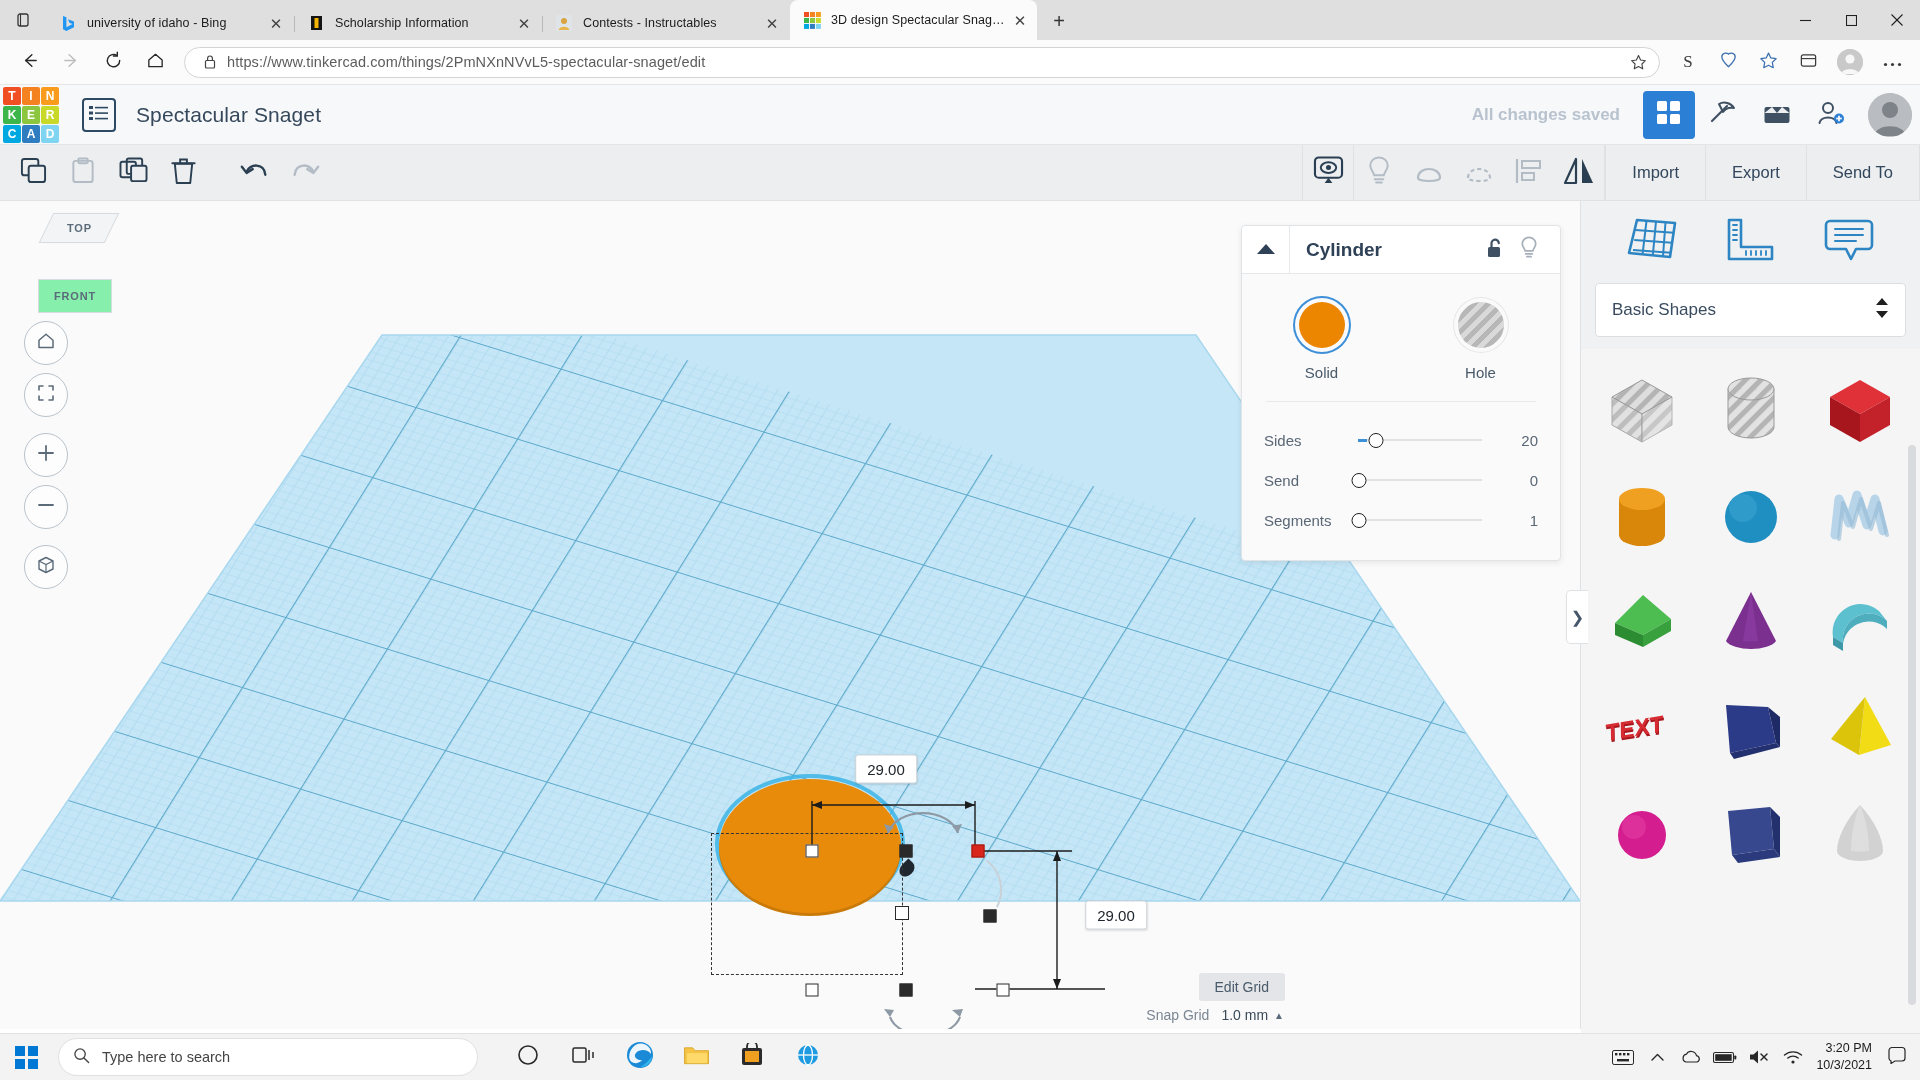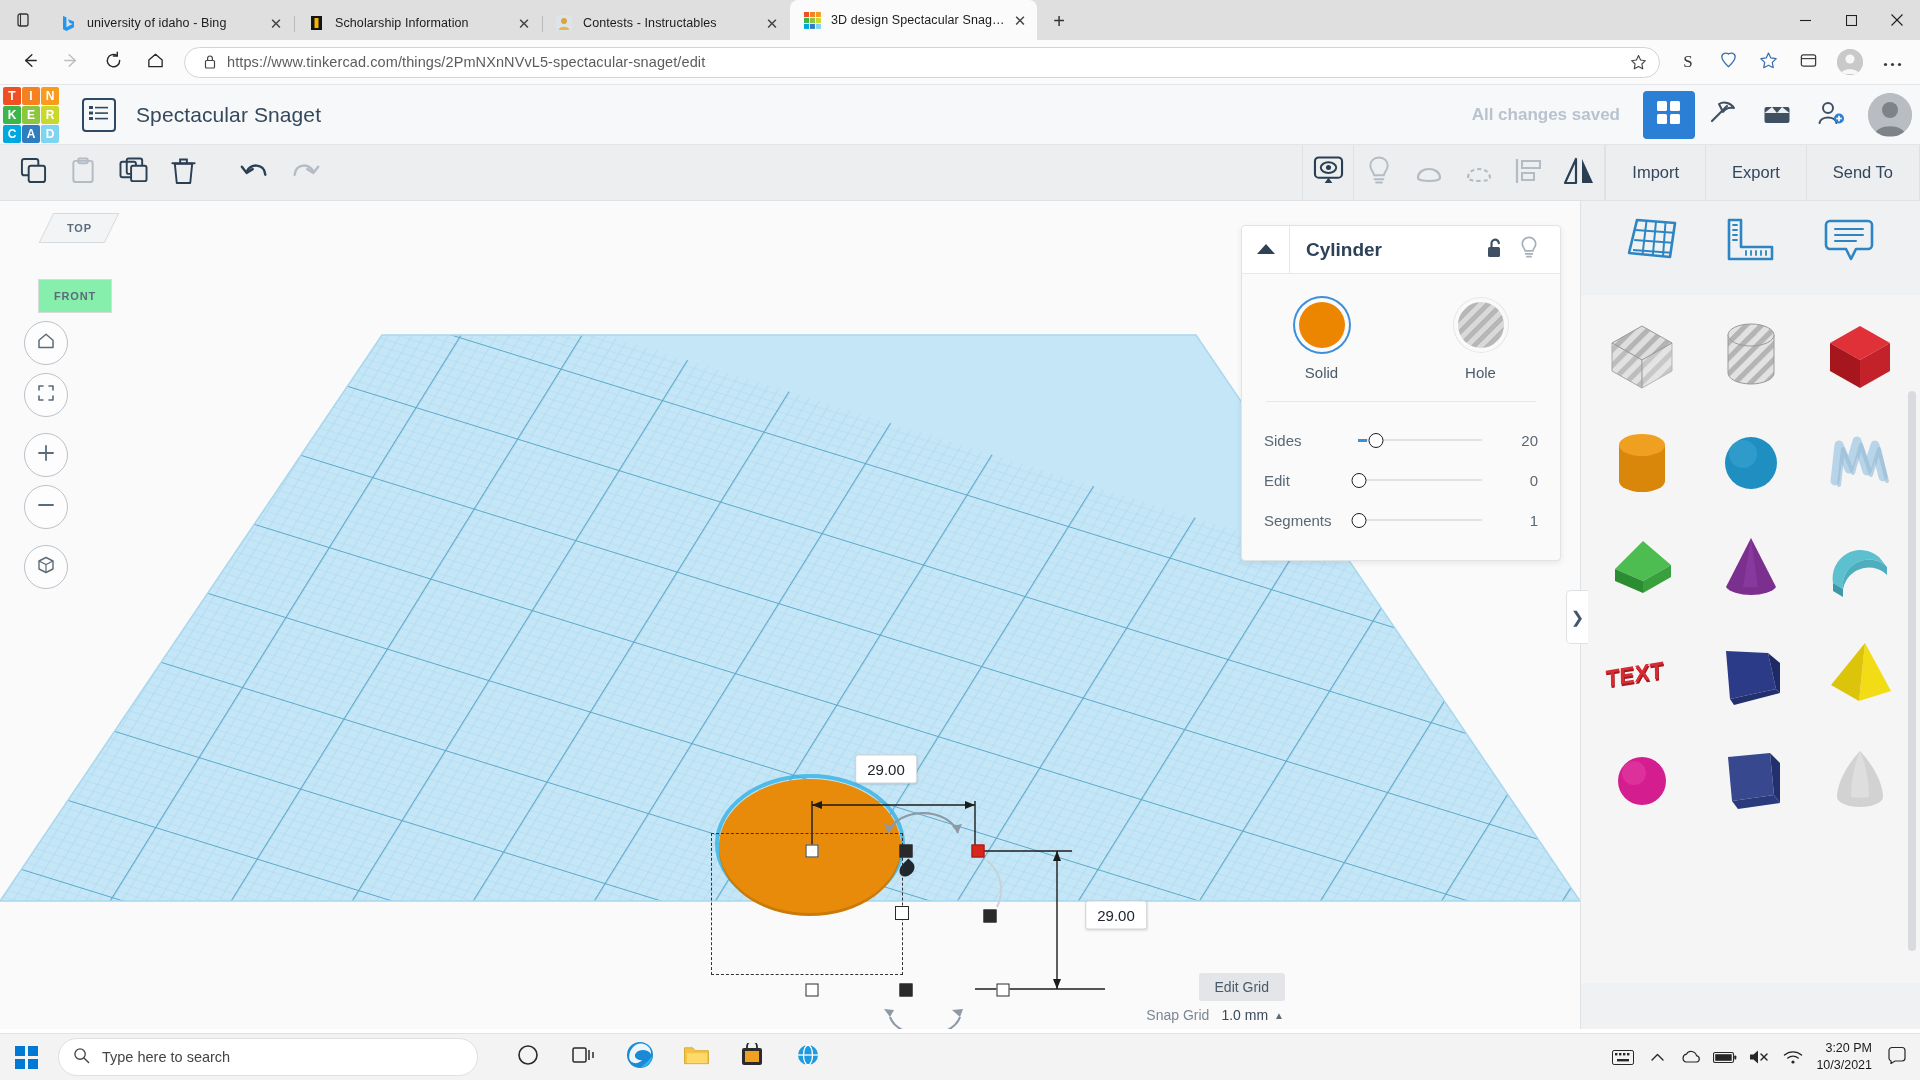--- a/index.html
+++ b/index.html
@@ -891,21 +891,21 @@
       <div class="insp-row">
         <div class="row-label">Sides</div>
         <div class="slider">
           <div class="slider-track"></div>
           <div class="slider-fill" style="left:8px;width:9px"></div>
           <div class="slider-knob" style="left:26px"></div>
         </div>
         <div class="row-value">20</div>
       </div>
       <div class="insp-row">
-        <div class="row-label">Edit</div>
+        <div class="row-label">Send</div>
         <div class="slider">
           <div class="slider-track"></div>
           <div class="slider-knob" style="left:9px"></div>
         </div>
         <div class="row-value">0</div>
       </div>
       <div class="insp-row">
         <div class="row-label">Segments</div>
         <div class="slider">
           <div class="slider-track"></div>
@@ -938,20 +938,29 @@
       <div class="rp-tool">
         <span>
           <svg width="50" height="46" viewBox="0 0 50 46">
             <path d="M6 4 H44 A4 4 0 0 1 48 8 V28 A4 4 0 0 1 44 32 H32 L27 42 L22 32 H6 A4 4 0 0 1 2 28 V8 A4 4 0 0 1 6 4 Z" fill="none" stroke="#2d86c3" stroke-width="2.6" stroke-linejoin="round"></path>
             <path d="M11 12 H39 M11 18 H39 M11 24 H32" stroke="#2d86c3" stroke-width="2" stroke-linecap="round"></path>
           </svg>
         </span>
       </div>
     </div>
 
+    <div class="rp-select">
+      <span class="rp-select-label">Basic Shapes</span>
+      <span>
+        <svg width="14" height="22" viewBox="0 0 14 22">
+            <polygon points="7,1 13,8 1,8" fill="#1f1f1f"></polygon>
+            <polygon points="7,21 13,14 1,14" fill="#1f1f1f"></polygon>
+          </svg>
+      </span>
+    </div>
 
     <div class="rp-shapes">
 
       <div class="shape-cell">
         <svg width="86" height="86" viewBox="0 0 86 86">
           <defs>
               <pattern id="hh" width="11" height="11" patternUnits="userSpaceOnUse" patternTransform="rotate(45)">
                 <rect width="5.5" height="11" fill="#b4b4b4"></rect>
                 <rect x="5.5" width="5.5" height="11" fill="#dedede"></rect>
               </pattern>

